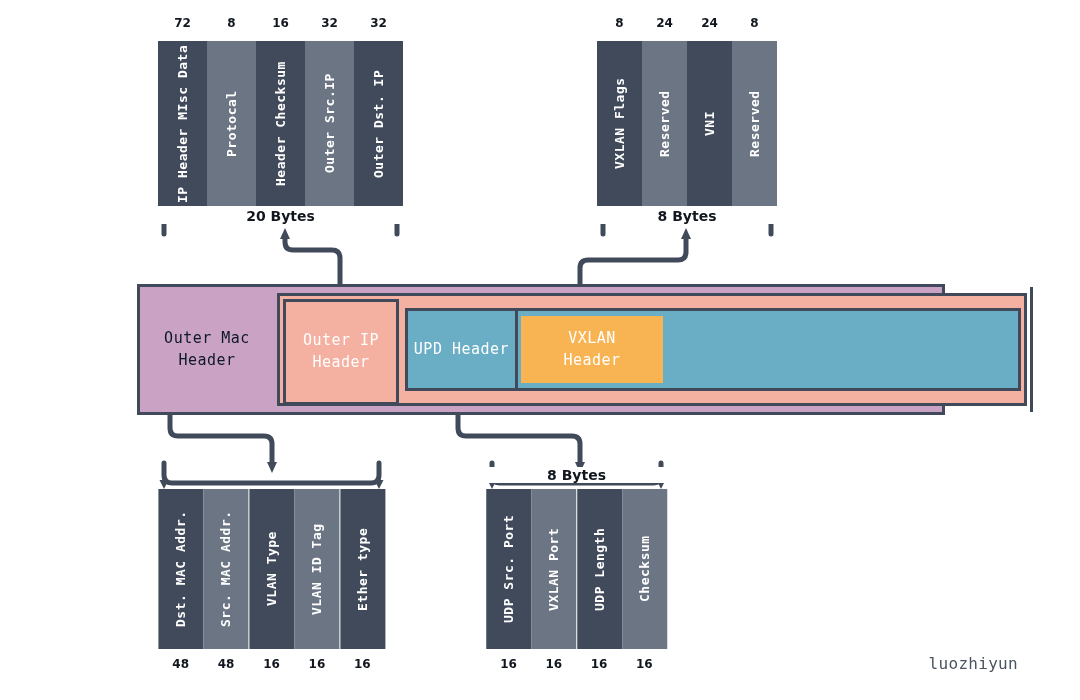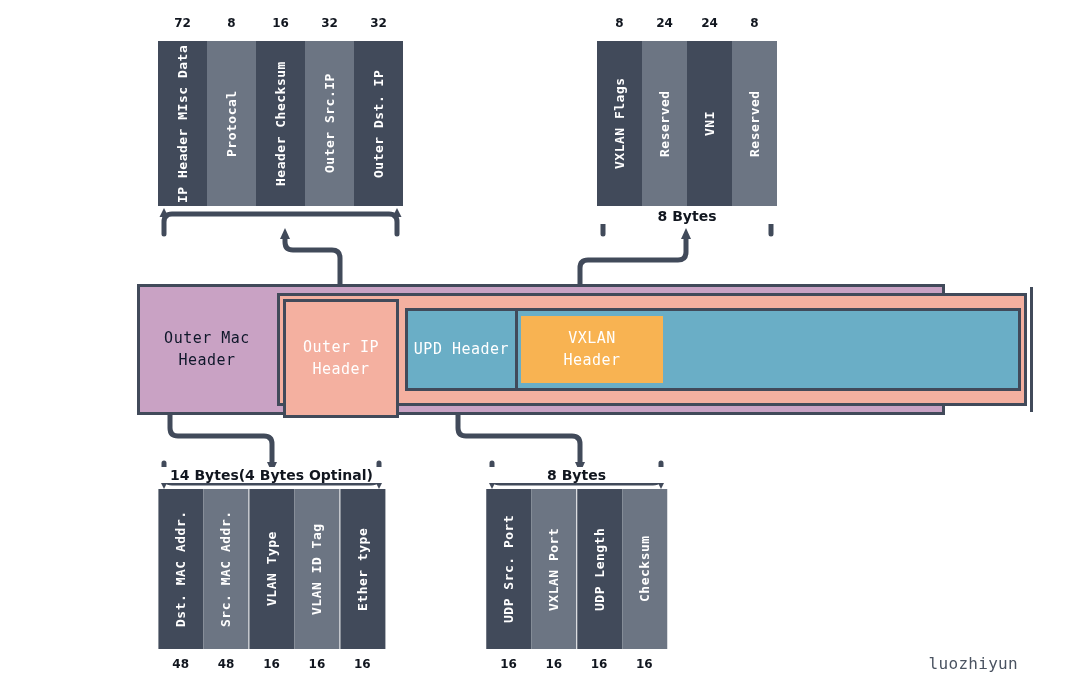--- a/index.html
+++ b/index.html
@@ -47,21 +47,21 @@
     position:absolute;left:137px;top:284px;width:808px;height:131px;
     background:#c9a2c4;border:3px solid #414a5a;box-sizing:border-box;
   }
   .panel{position:absolute;box-sizing:border-box;
     display:flex;align-items:center;justify-content:center;text-align:center;
     color:#ffffff;font-size:15px;line-height:1.45;font-weight:400;
     letter-spacing:.5px;white-space:pre-line;}
   .b-outer{border:3px solid #414a5a;}
   #p-outermac{left:0;top:0;width:134px;height:125px;color:#0f172a;}
   #p-ipband{left:137px;top:6px;width:750px;height:113px;background:#f4b0a0;border:3px solid #414a5a;}
-  #p-outerip{left:3px;top:3px;width:116px;height:119px;background:#f4b0a0;border:3px solid #414a5a;}
+  #p-outerip{left:3px;top:3px;width:116px;height:106px;background:#f4b0a0;border:3px solid #414a5a;}
   #p-innerband{left:125px;top:12px;width:616px;height:83px;background:#6aaec6;border:3px solid #414a5a;}
   #p-upd{left:-3px;top:-3px;width:113px;height:83px;background:#6aaec6;border:3px solid #414a5a;}
   #p-vxlan{left:113px;top:5px;width:142px;height:67px;background:#f8b352;}
   #p-frame{left:255px;top:5px;width:213px;height:67px;background:#0f9196;}
   #p-fcs{left:890px;top:0px;width:52px;height:125px;border-left:3px solid #414a5a;}
 
   #watermark{
     position:absolute;right:62px;top:654px;
     font-family:"DejaVu Sans Mono","Liberation Mono",monospace;
     font-size:16px;color:#4a5361;letter-spacing:.3px;
@@ -97,20 +97,21 @@
         <span>Outer Dst. IP</span>
       </div>
     </div>
 
   <div class="bracket" id="br-ip" style="left:158px;top:206px;width:245px;height:30px;">
     <svg width="245" height="30" viewBox="0 0 245 30">
       <path d="M6,28 L6,16 Q6,8 14,8 L231,8 Q239,8 239,16 L239,28" fill="none" stroke="#414a5a" stroke-width="5" stroke-linecap="round"></path>
       <path d="M6,2 L1.5,11 L10.5,11 Z" fill="#414a5a"></path>
       <path d="M239,2 L234.5,11 L243.5,11 Z" fill="#414a5a"></path>
     </svg>
+    <div class="bracketlabel" style="top:2px;">20 Bytes</div>
   </div>
 
   <div class="abs" id="conn-ip" style="left:255px;top:228px;width:120px;height:62px;">
     <svg width="120" height="62" viewBox="0 0 120 62">
       <path d="M85,62 L85,30 Q85,22 77,22 L38,22 Q30,22 30,14 L30,10" fill="none" stroke="#414a5a" stroke-width="5" stroke-linecap="round"></path>
       <path d="M30,0 L25,11 L35,11 Z" fill="#414a5a"></path>
     </svg>
   </div>
 
   <div class="abs numrow" id="nums-vx" style="left:597px;top:16px;width:180px;">
@@ -180,21 +181,20 @@
       <path d="M112,61 L107,50 L117,50 Z" fill="#414a5a"></path>
     </svg>
   </div>
 
   <div class="bracket" id="br-mac" style="left:158px;top:461px;width:227px;height:30px;">
     <svg width="227" height="30" viewBox="0 0 227 30">
       <path d="M6,2 L6,14 Q6,22 14,22 L213,22 Q221,22 221,14 L221,2" fill="none" stroke="#414a5a" stroke-width="5" stroke-linecap="round"></path>
       <path d="M6,28 L1.5,19 L10.5,19 Z" fill="#414a5a"></path>
       <path d="M221,28 L216.5,19 L225.5,19 Z" fill="#414a5a"></path>
     </svg>
-    <div class="bracketlabel" style="top:6px;">14 Bytes(4 Bytes Optinal)</div>
   </div>
 
   <div class="abs fieldstrip" id="strip-mac" style="left:158px;top:489px;width:227px;height:160px;">
       <div class="field dark" style="flex: 1 1 0px;">
         <span>Dst. MAC Addr.</span>
       </div>
       <div class="field light" style="flex: 1 1 0px;">
         <span>Src. MAC Addr.</span>
       </div>
       <div class="field dark" style="flex: 1 1 0px;">

